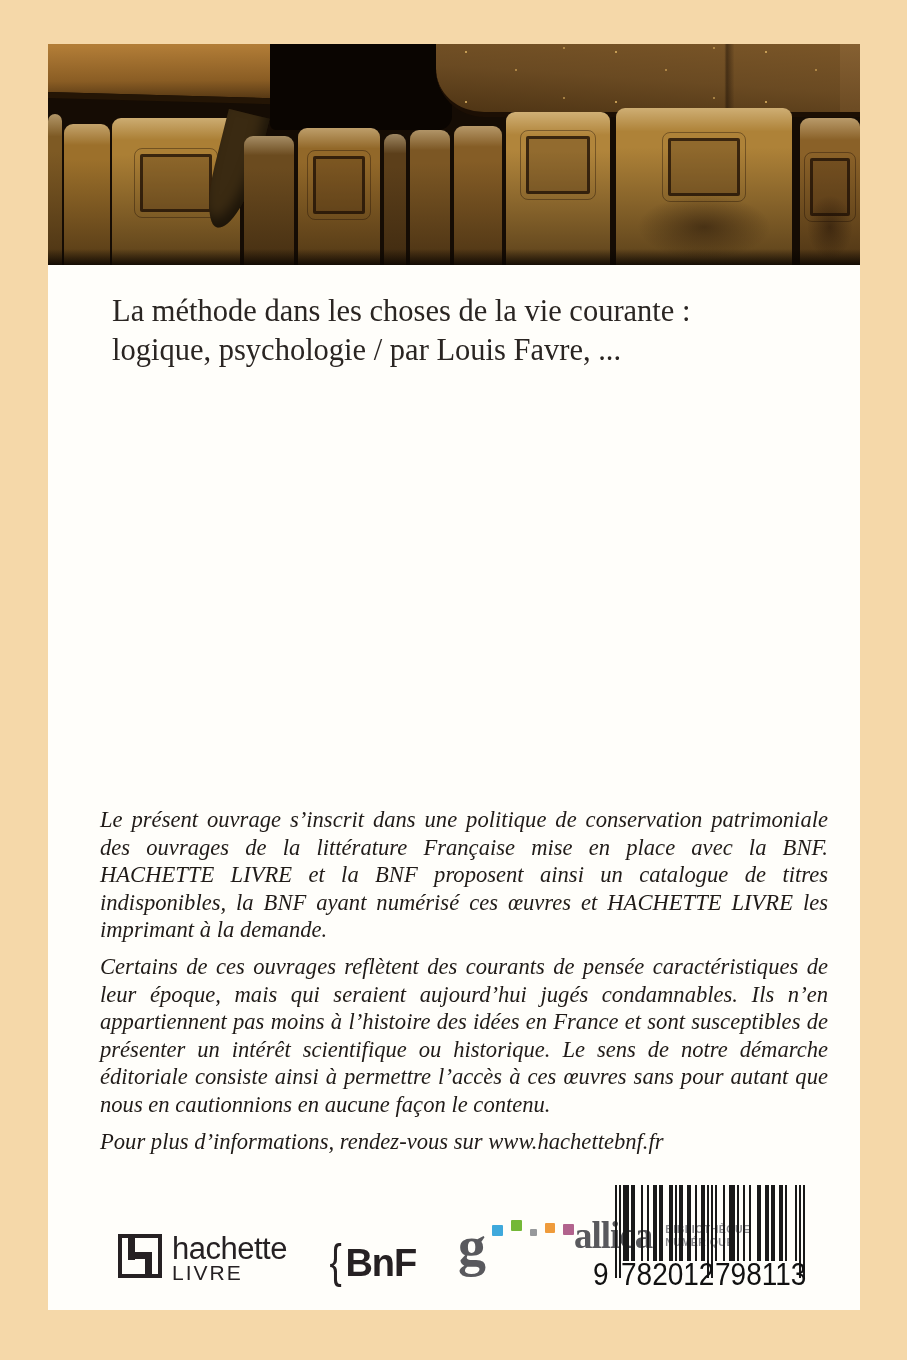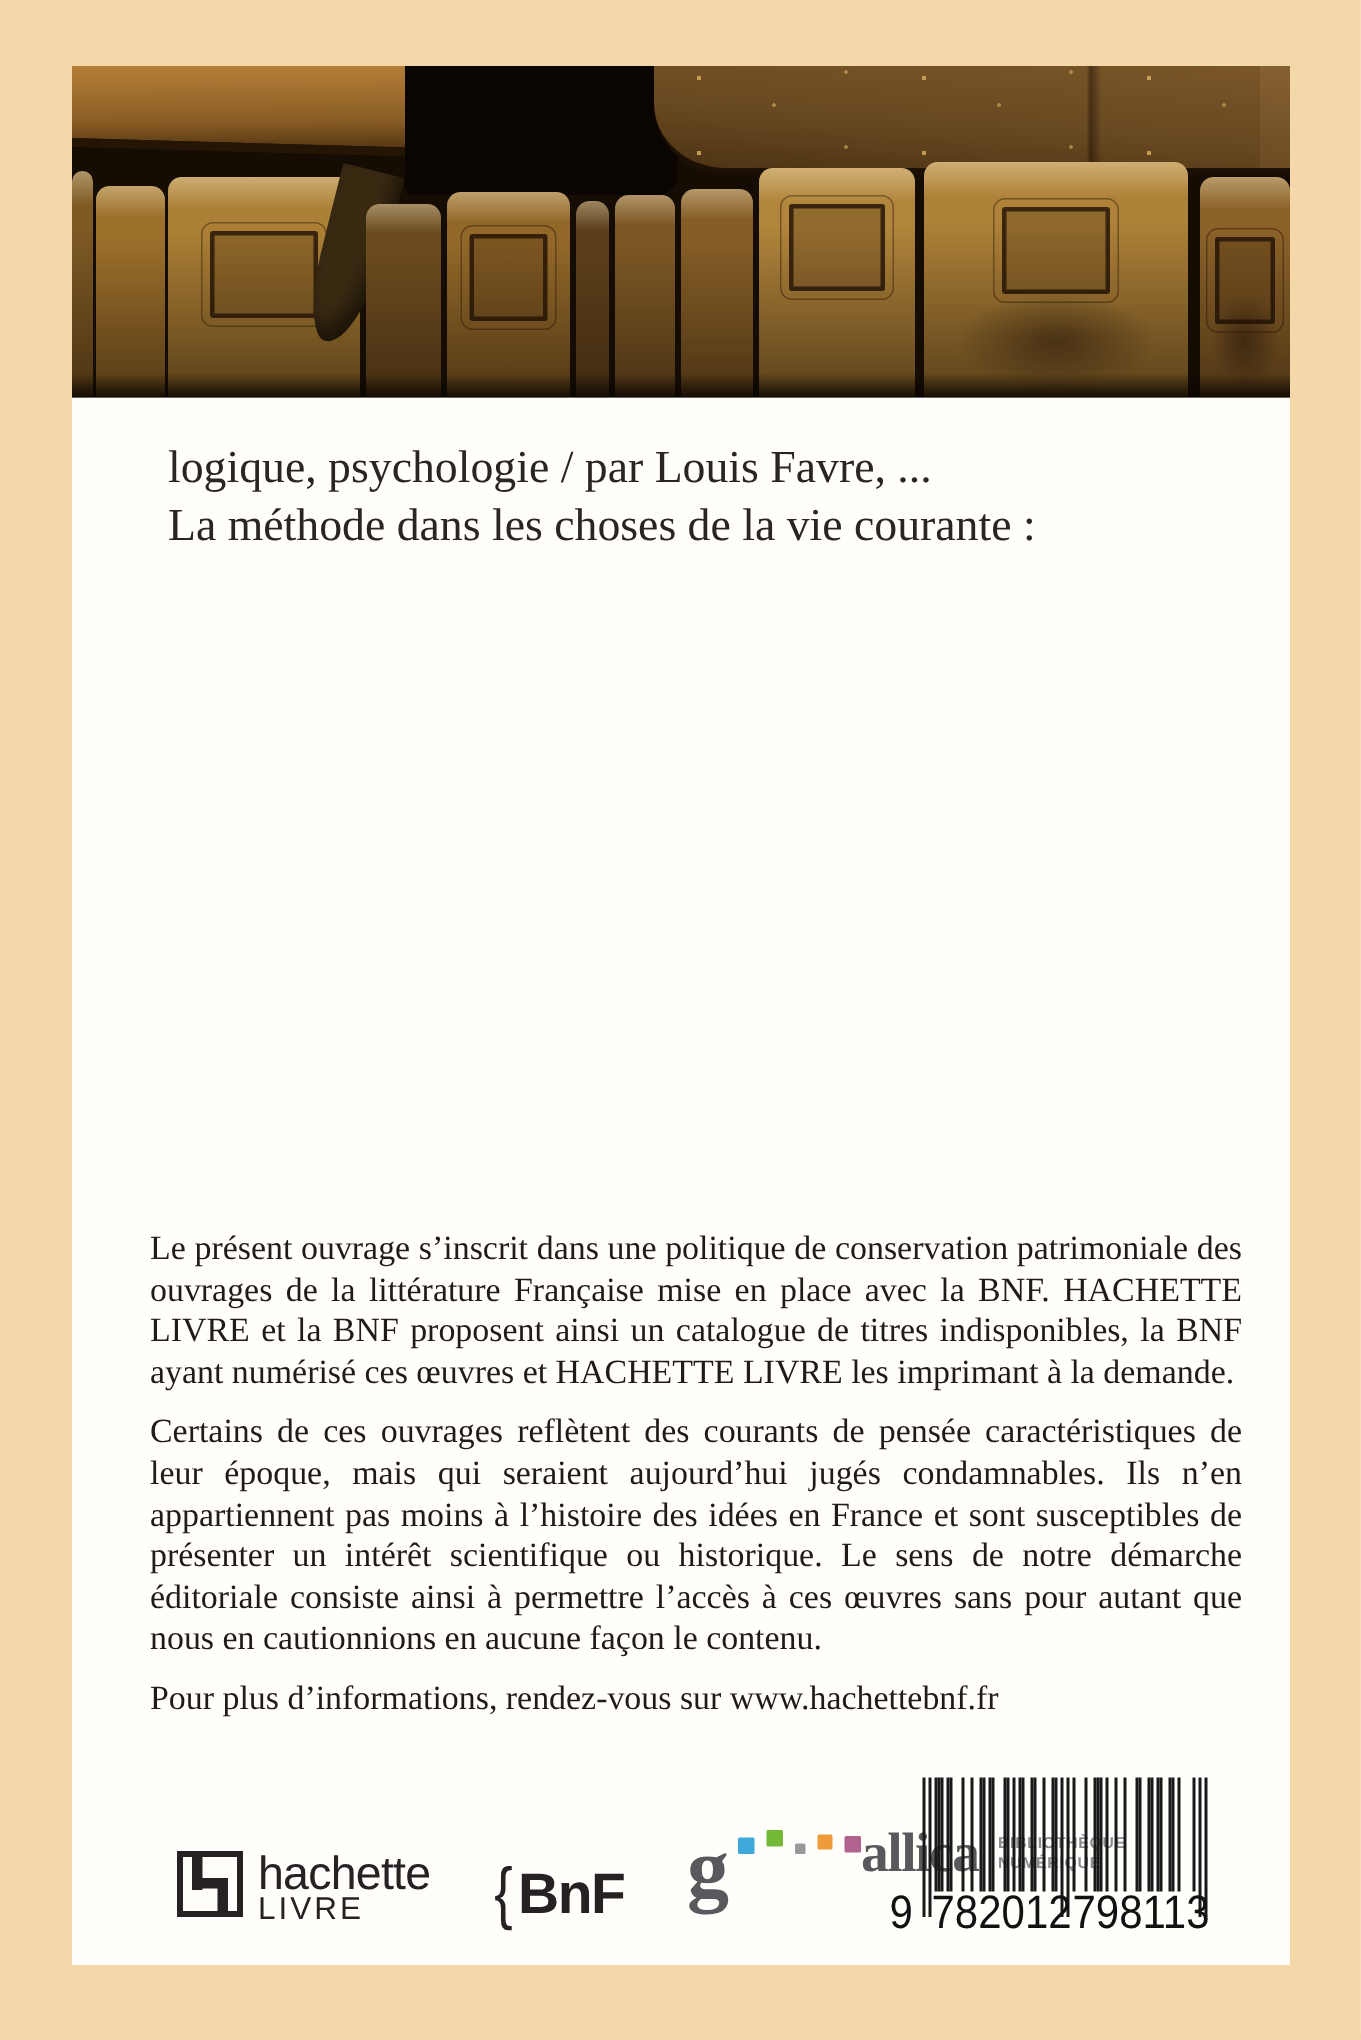--- a/index.html
+++ b/index.html
@@ -35,21 +35,21 @@
         background:radial-gradient(ellipse at center,rgba(28,14,5,.5) 0%,rgba(28,14,5,0) 70%);}
   .book-flap{position:absolute;right:-16px;top:-6px;width:42px;height:118px;background:#3a2a12;
         transform:rotate(14deg);border-radius:0 0 60% 40% / 0 0 70% 50%;
         box-shadow:inset -6px -8px 12px rgba(0,0,0,.5);}
 
   
   .title{position:absolute;left:64px;top:248px;font-size:30.5px;line-height:39px;color:#2a2522;}
   .permalink{position:absolute;left:64px;top:352px;font-size:29px;color:#2a2522;}
   .body-text{position:absolute;left:52px;top:762px;width:728px;color:#201b18;
         font-size:22.6px;line-height:27.6px;}
-  .body-text p{margin:12px 0 9px 0;text-align:justify;}
+  .body-text p{margin:0 0 9px 0;text-align:justify;font-style:italic;}
   .body-text p.last{text-align:left;}
 
   
   .hachette{position:absolute;left:70px;top:1188px;display:flex;color:#262123;
         font-family:"Liberation Sans",sans-serif;}
   .h-icon{position:relative;width:36px;height:36px;border:4px solid #262123;margin-top:2px;}
   .h-icon .b1,.h-icon .b2,.h-icon .b3{position:absolute;background:#262123;}
   .h-icon .b1{left:6px;top:-4px;width:7px;height:26px;}
   .h-icon .b2{left:23px;top:14px;width:7px;height:26px;}
   .h-icon .b3{left:6px;top:14px;width:24px;height:7px;}
@@ -115,22 +115,22 @@
             <div class="book-blot"></div>
           </div>
           <div class="book" style="left: 752px; top: 74px; width: 60px; background: linear-gradient(rgba(255, 240, 205, 0.4) 0%, rgba(255, 240, 205, 0) 15%), linear-gradient(rgb(138, 97, 40) 25%, rgb(51, 33, 12) 135%);">
             <div class="book-label" style="margin-top: 40px;"></div>
             <div class="book-blot"></div>
           </div>
         </div>
     </div>
 
     <div class="title">
+      <div>La méthode dans les choses de la vie courante :</div>
       <div>logique, psychologie / par Louis Favre, ...</div>
-      <div>La méthode dans les choses de la vie courante :</div>
     </div>
 
 
     <div class="body-text">
       <p>Le présent ouvrage s’inscrit dans une politique de conservation patrimoniale des ouvrages de la littérature Française mise en place avec la BNF. HACHETTE LIVRE et la BNF proposent ainsi un catalogue de titres indisponibles, la BNF ayant numérisé ces œuvres et HACHETTE LIVRE les imprimant à la demande.</p>
       <p>Certains de ces ouvrages reflètent des courants de pensée caractéristiques de leur époque, mais qui seraient aujourd’hui jugés condamnables. Ils n’en appartiennent pas moins à l’histoire des idées en France et sont susceptibles de présenter un intérêt scientifique ou historique. Le sens de notre démarche éditoriale consiste ainsi à permettre l’accès à ces œuvres sans pour autant que nous en cautionnions en aucune façon le contenu.</p>
       <p class="last">Pour plus d’informations, rendez-vous sur www.hachettebnf.fr</p>
     </div>
 
     <div class="hachette">

